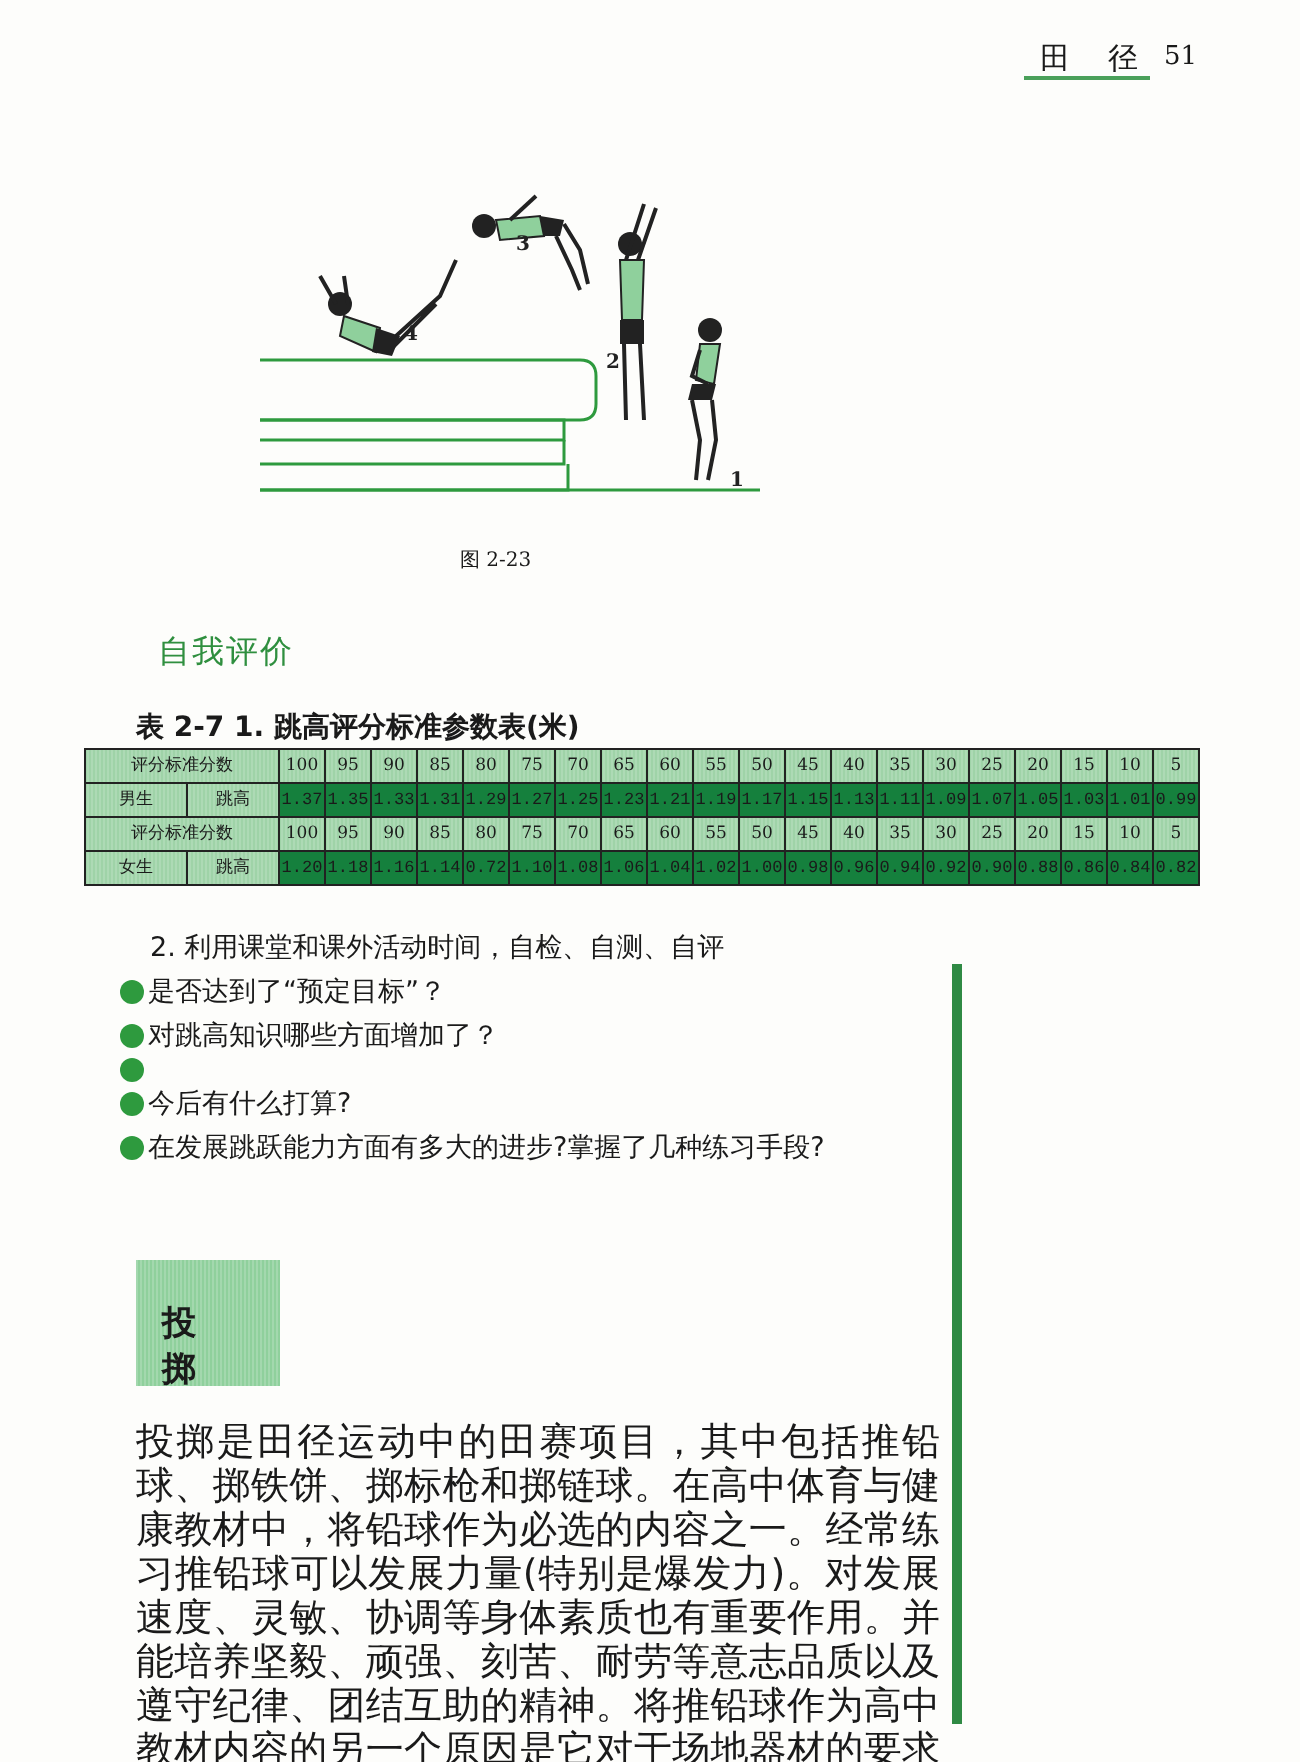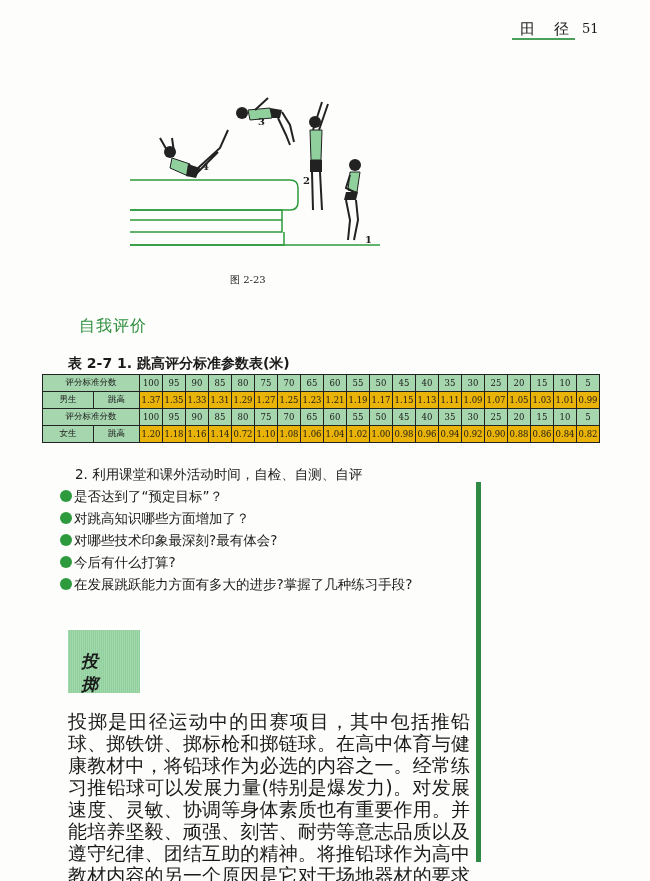--- a/index.html
+++ b/index.html
@@ -16,33 +16,33 @@
 
   .figure { position: absolute; left: 110px; top: 80px; width: 300px; height: 180px; }
   .fig-caption { position: absolute; left: 230px; top: 273px; font-size: 10px; }
 
   .section-title { position: absolute; left: 79px; top: 316px; font-family: "DejaVu Sans", sans-serif; font-size: 16px; color: #2f8f3f; letter-spacing: 1px; }
   .table-title { position: absolute; left: 68px; top: 355px; font-size: 14px; font-weight: bold; font-family: "DejaVu Sans", sans-serif; }
 
   table.score { position: absolute; left: 42px; top: 374px; border-collapse: collapse; font-size: 8.5px; font-family: "DejaVu Serif", serif; }
   table.score td { border: 1px solid #222; height: 16px; padding: 0; text-align: center; width: 22px; }
   table.score td.g { background: #9fd3a8; background-image: repeating-linear-gradient(90deg, rgba(255,255,255,0.15) 0 1px, transparent 1px 2px); }
-  table.score td.w { background: #eab308; }
+  table.score td.w { background: #15803d; font-family: Liberation Mono, monospace; }
   table.score td.hd { width: 96px; }
   table.score td.lbl { width: 50px; }
   table.score td.lbl2 { width: 45px; }
 
   .list { position: absolute; left: 60px; top: 463px; font-size: 13.5px; line-height: 22px; font-family: "DejaVu Sans", sans-serif; }
   .list .intro { margin-left: 15px; }
   .list .item { display: flex; align-items: center; }
   .bullet { display: inline-block; width: 12px; height: 12px; border-radius: 50%; background: #2e9a3e; margin-right: 2px; }
 
   .side-bar { position: absolute; left: 476px; top: 482px; width: 5px; height: 380px; background: #2f8a44; }
 
-  .throw-box { position: absolute; left: 68px; top: 630px; width: 72px; height: 63px; background: #8fd09c; background-image: repeating-linear-gradient(90deg, rgba(255,255,255,0.18) 0 1px, transparent 1px 2px); font-style: italic; }
+  .throw-box { position: absolute; left: 68px; top: 630px; width: 72px; height: 63px; background: #8fd09c; background-image: repeating-linear-gradient(90deg, rgba(255,255,255,0.18) 0 1px, transparent 1px 2px); }
   .throw-box span { position: absolute; left: 13px; top: 20px; font-size: 17px; font-weight: bold; letter-spacing: 8px; font-family: "DejaVu Sans", sans-serif; }
 
   .para { position: absolute; left: 40px; top: 710px; width: 430px; font-size: 19px; line-height: 22px; font-family: "DejaVu Sans", sans-serif; text-align: justify; }
   .para .indent { padding-left: 28px; }
 </style>
 </head>
 <body>
 
 <div class="header">
   <div class="chapter">
@@ -213,21 +213,20 @@
       <div class="item">
         <span class="bullet"></span>
         <span>是否达到了“预定目标”？</span>
       </div>
       <div class="item">
         <span class="bullet"></span>
         <span>对跳高知识哪些方面增加了？</span>
       </div>
       <div class="item">
         <span class="bullet"></span>
-        <span>对哪些技术印象最深刻?最有体会?</span>
       </div>
       <div class="item">
         <span class="bullet"></span>
         <span>今后有什么打算?</span>
       </div>
       <div class="item">
         <span class="bullet"></span>
         <span>在发展跳跃能力方面有多大的进步?掌握了几种练习手段?</span>
       </div>
     </div>

